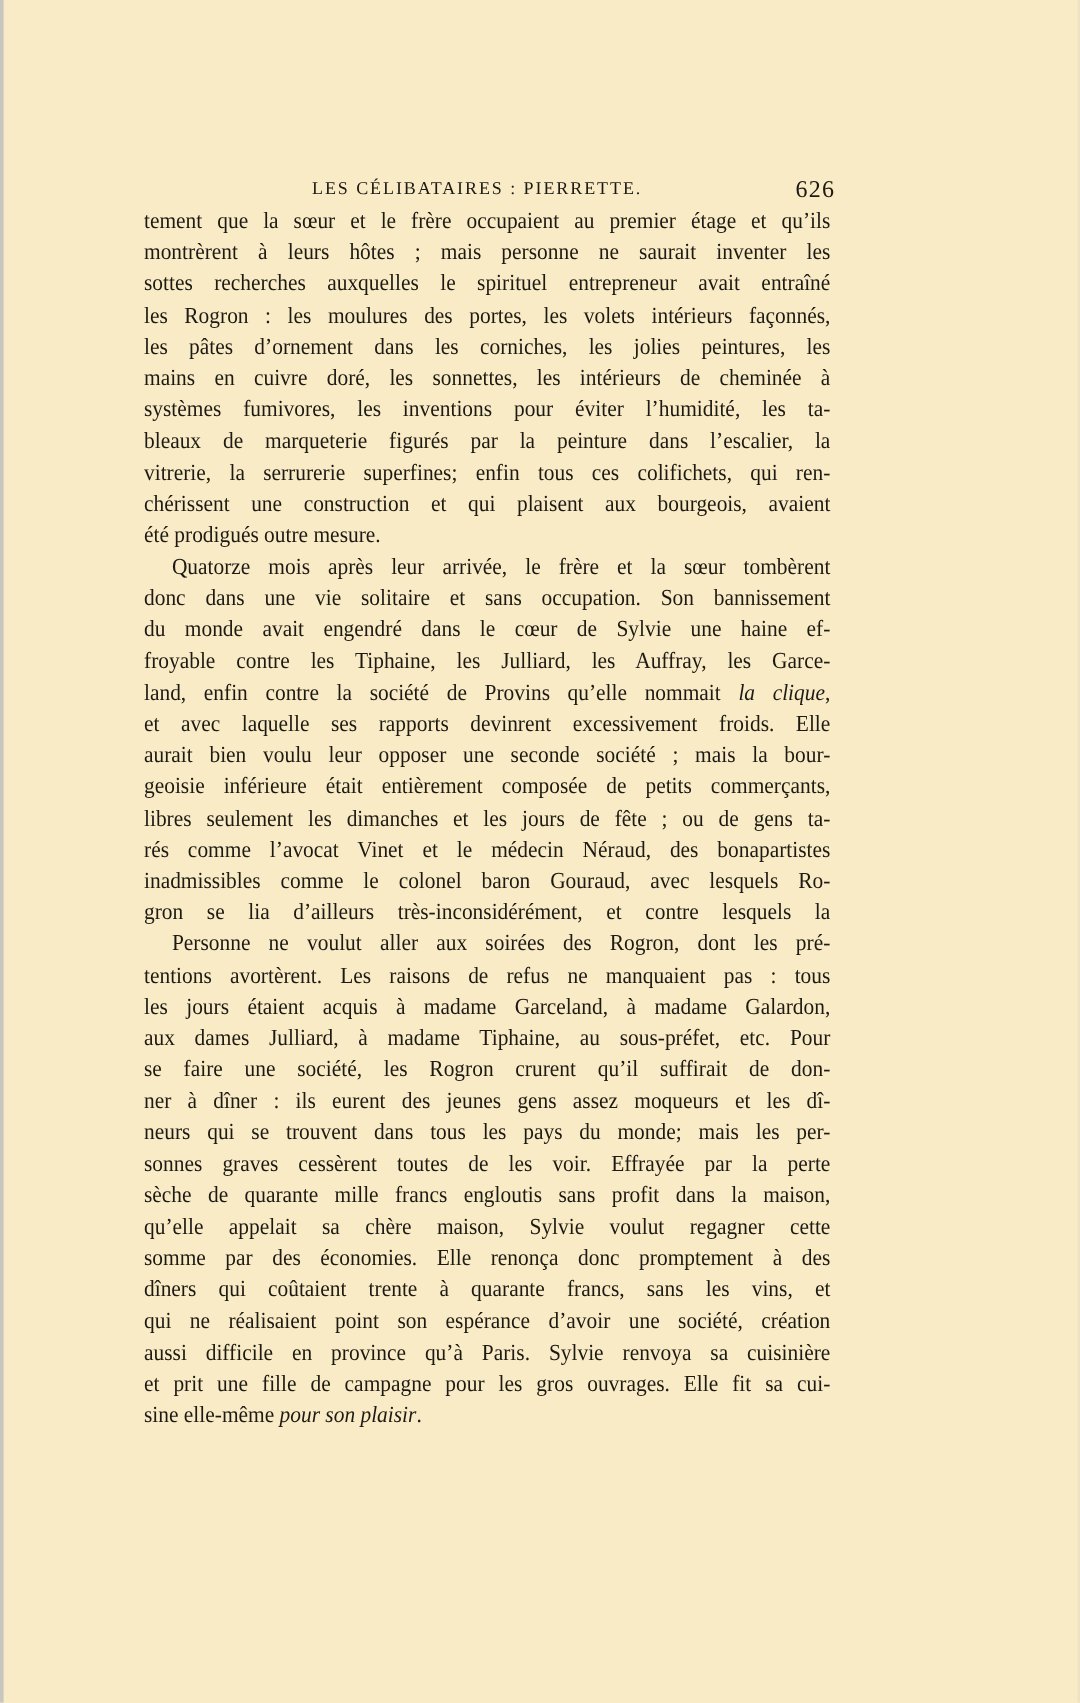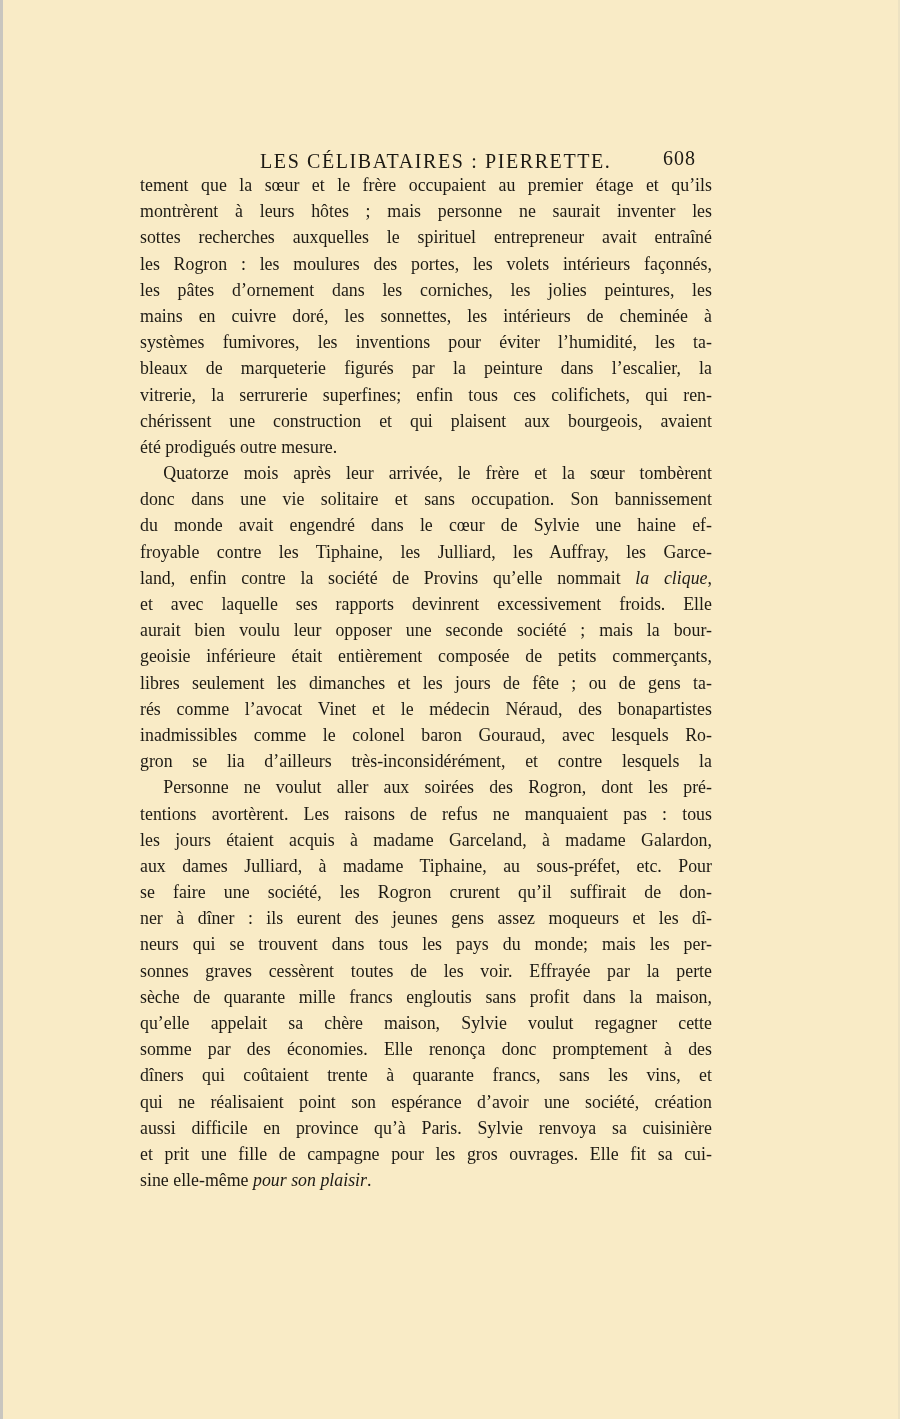--- a/index.html
+++ b/index.html
@@ -24,37 +24,37 @@
     position: absolute;
     left: 124px;
     top: 147px;
     width: 572px;
     height: 28px;
   }
   .running-title {
     position: absolute;
     left: 136px;
     top: 3px;
-    font-size: 20px;
+    font-size: 15px;
     letter-spacing: 1.6px;
     font-variant: small-caps;
     text-transform: uppercase;
     font-weight: normal;
     white-space: nowrap;
   }
   .page-number {
     position: absolute;
     right: 0;
     top: 0;
     font-size: 20px;
     letter-spacing: 1px;
   }
   .body-text {
     position: absolute;
-    left: 140px;
+    left: 120px;
     top: 172px;
     width: 572px;
   }
   .line {
     height: 26.2px;
     line-height: 26.2px;
     font-size: 19.2px;
     white-space: nowrap;
     text-align: justify;
     text-align-last: justify;
@@ -67,21 +67,21 @@
   .italic { font-style: italic; }
 </style>
 </head>
 <body>
 
 <div class="left-edge"></div>
 <div class="right-edge"></div>
 
 <div class="header">
   <span class="running-title">Les Célibataires : Pierrette.</span>
-  <span class="page-number">608</span>
+  <span class="page-number">626</span>
 </div>
 
 <div class="body-text">
 
   <div>
     <div class="line">tement que la sœur et le frère occupaient au premier étage et qu’ils</div>
     <div class="line">montrèrent à leurs hôtes ; mais personne ne saurait inventer les</div>
     <div class="line">sottes recherches auxquelles le spirituel entrepreneur avait entraîné</div>
     <div class="line">les Rogron : les moulures des portes, les volets intérieurs façonnés,</div>
     <div class="line">les pâtes d’ornement dans les corniches, les jolies peintures, les</div>

